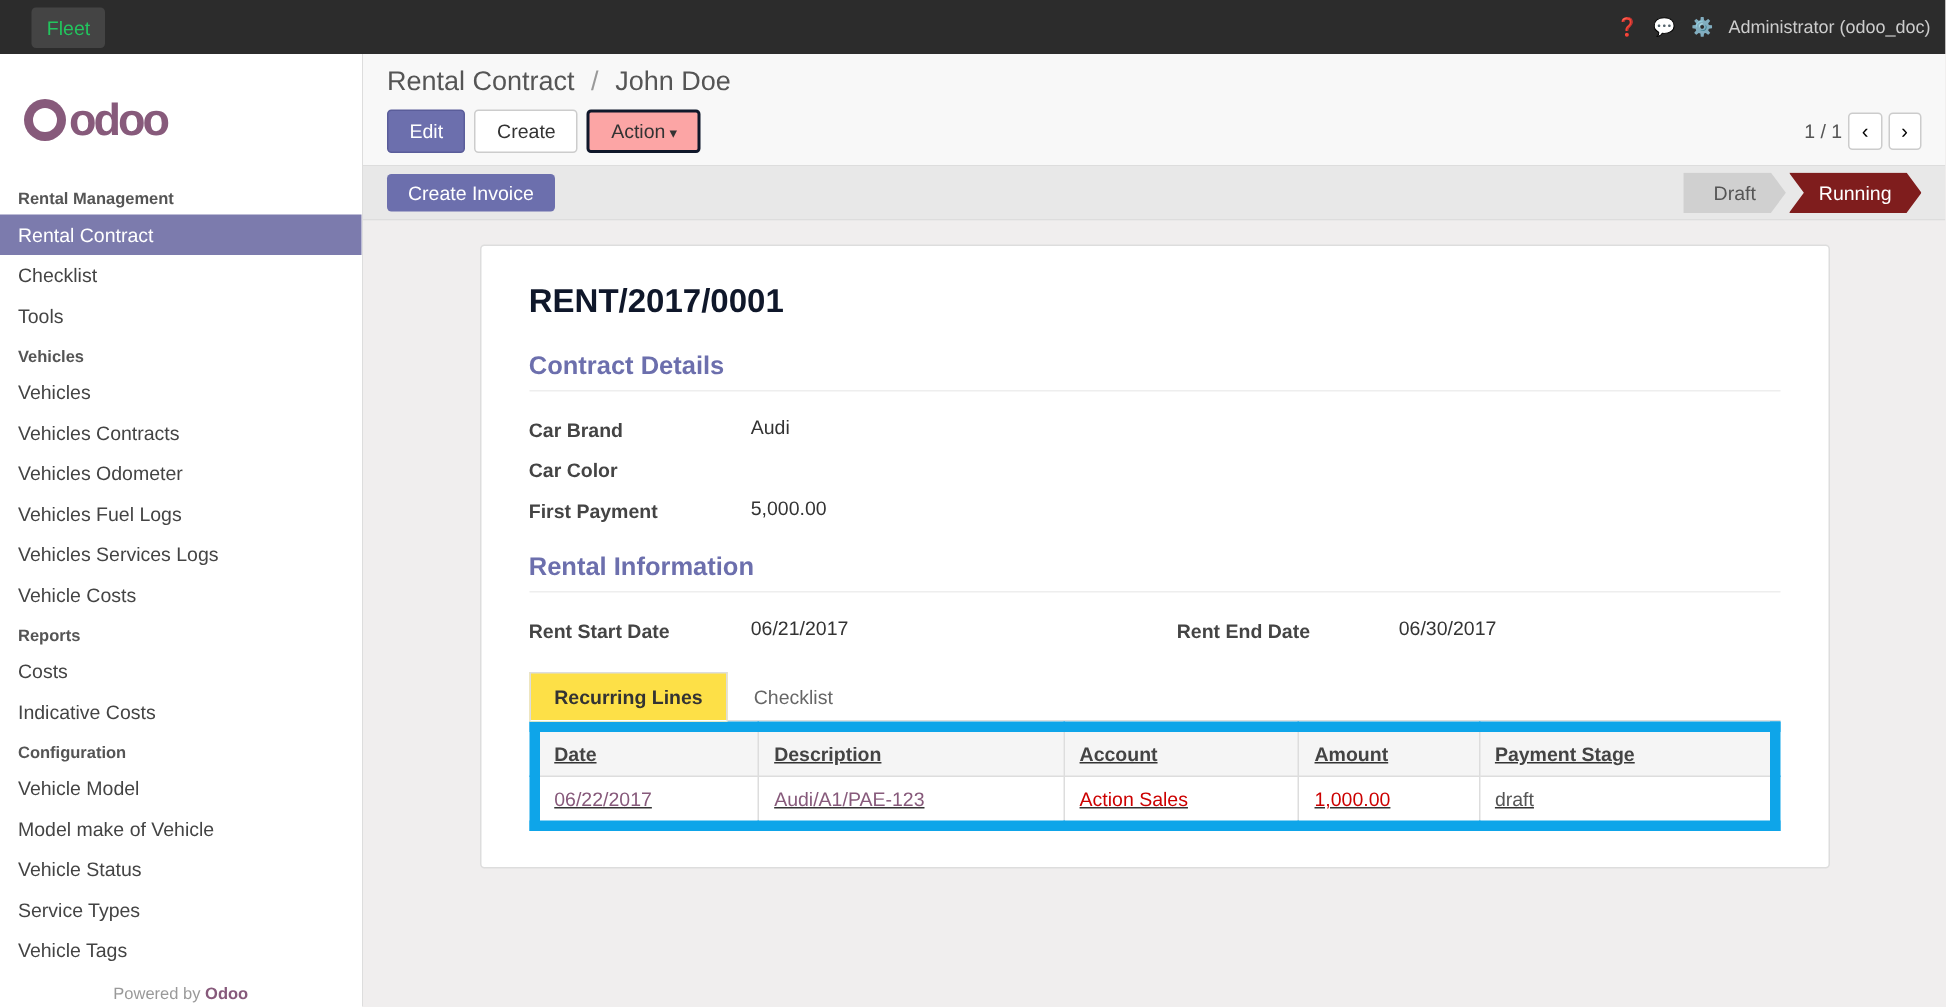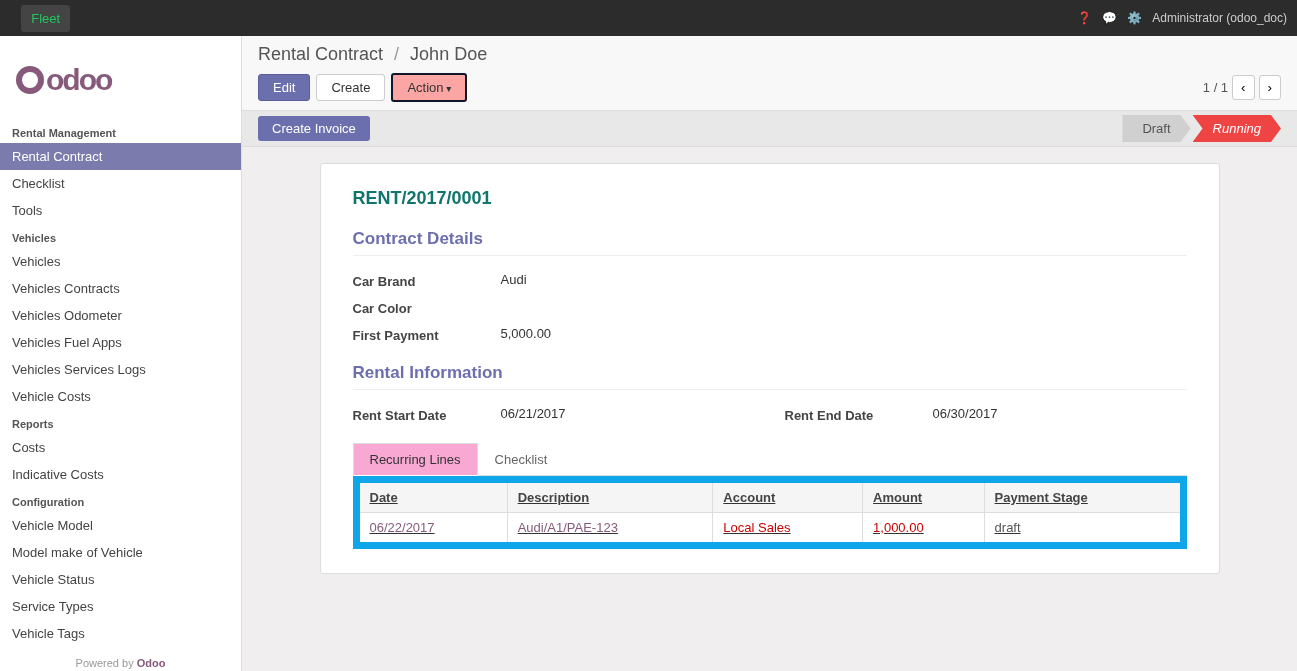--- a/index.html
+++ b/index.html
@@ -93,21 +93,20 @@
     }
     .breadcrumb {
       font-size: 18px;
       color: #555;
       margin-bottom: 8px;
     }
     .breadcrumb span.sep { color: #999; margin: 0 6px; }
     .breadcrumb span.current { color: #555; font-weight: normal; }
     .toolbar-buttons {
       display: flex;
-      align-items: center;
       gap: 6px;
       padding-bottom: 8px;
     }
     .btn {
       padding: 5px 14px;
       font-size: 13px;
       border-radius: 3px;
       cursor: pointer;
       border: 1px solid #ccc;
       background: #fff;
@@ -170,44 +169,43 @@
       font-size: 13px;
       background: #d0d0d0;
       color: #555;
       clip-path: polygon(0 0, calc(100% - 10px) 0, 100% 50%, calc(100% - 10px) 100%, 0 100%, 10px 50%);
       margin-left: 2px;
     }
     .stage:first-child {
       clip-path: polygon(0 0, calc(100% - 10px) 0, 100% 50%, calc(100% - 10px) 100%, 0 100%);
     }
     .stage.active {
-      background: #ef4444;
+      background: #7f1d1d;
       color: #fff;
-      font-style: italic;
     }
 
     
     .main-content {
       flex: 1;
       overflow-y: auto;
       padding: 16px;
       background: #f0eeee;
     }
     .form-card {
       background: #fff;
       border: 1px solid #ddd;
       border-radius: 3px;
       padding: 24px 32px;
       max-width: 900px;
       margin: 0 auto;
     }
     .form-title {
-      font-size: 18px;
-      font-weight: bold;
-      color: #0f766e;
+      font-size: 22px;
+      font-weight: bold;
+      color: #0f172a;
       margin-bottom: 20px;
     }
     .section-title {
       font-size: 17px;
       font-weight: bold;
       color: #6c6fad;
       margin-bottom: 16px;
       border-bottom: 1px solid #eee;
       padding-bottom: 6px;
     }
@@ -247,23 +245,23 @@
       cursor: pointer;
       font-size: 13px;
       color: #666;
       border: 1px solid transparent;
       border-bottom: none;
       margin-bottom: -1px;
     }
     .tab.active {
       border: 1px solid #ddd;
       border-bottom: 1px solid #fff;
-      background: #f9a8d4;
+      background: #fde047;
       color: #333;
-      font-weight: normal;
+      font-weight: bold;
     }
 
     
     .data-table {
       width: 100%;
       border-collapse: collapse;
       font-size: 13px;
       border: 7px solid #0ea5e9;
       text-decoration: underline;
     }
@@ -321,21 +319,21 @@
       <div class="sidebar-item active">Rental Contract</div>
       <div class="sidebar-item">Checklist</div>
       <div class="sidebar-item">Tools</div>
     </div>
 
     <div>
       <div class="sidebar-section-title">Vehicles</div>
       <div class="sidebar-item">Vehicles</div>
       <div class="sidebar-item">Vehicles Contracts</div>
       <div class="sidebar-item">Vehicles Odometer</div>
-      <div class="sidebar-item">Vehicles Fuel Apps</div>
+      <div class="sidebar-item">Vehicles Fuel Logs</div>
       <div class="sidebar-item">Vehicles Services Logs</div>
       <div class="sidebar-item">Vehicle Costs</div>
     </div>
 
     <div>
       <div class="sidebar-section-title">Reports</div>
       <div class="sidebar-item">Costs</div>
       <div class="sidebar-item">Indicative Costs</div>
     </div>
 
@@ -436,21 +434,21 @@
                 <th>Description</th>
                 <th>Account</th>
                 <th>Amount</th>
                 <th>Payment Stage</th>
               </tr>
             </thead>
             <tbody>
               <tr>
                 <td class="link">06/22/2017</td>
                 <td class="link">Audi/A1/PAE-123</td>
-                <td class="red">Local Sales</td>
+                <td class="red">Action Sales</td>
                 <td class="red">1,000.00</td>
                 <td class="draft">draft</td>
               </tr>
             </tbody>
           </table>
         </div>
 
       </div>
     </div>
   </div>

